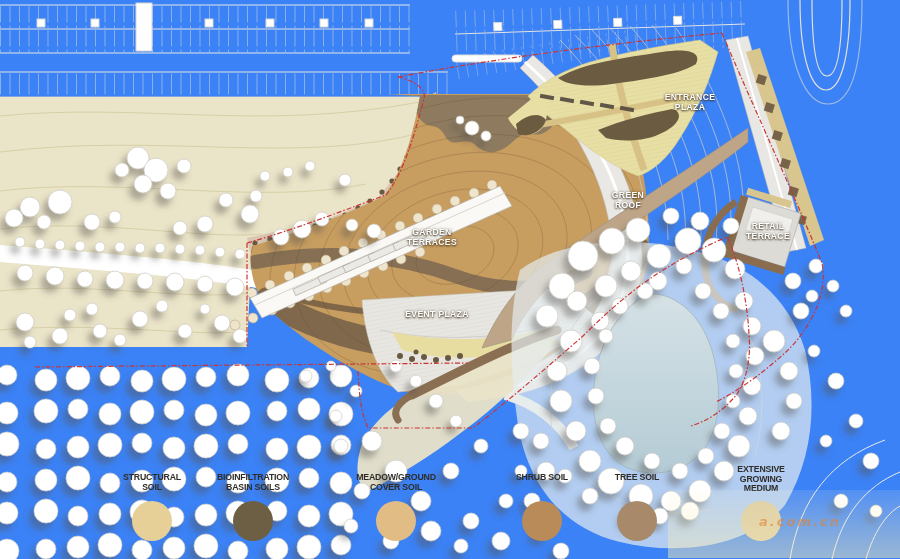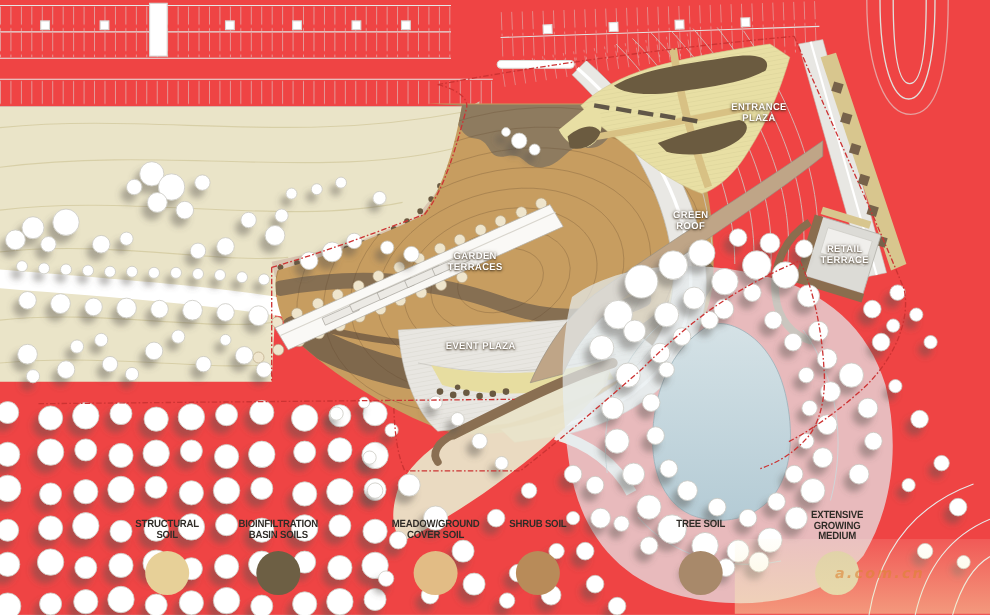--- a/index.html
+++ b/index.html
@@ -1,16 +1,16 @@
 <!DOCTYPE html>
 <html><head>
 <meta charset="utf-8">
 <style>
   html,body{margin:0;padding:0;background:#fff;}
-  #stage{position:relative;width:900px;height:559px;overflow:hidden;background:#ef4444;
+  #stage{position:relative;width:900px;height:559px;overflow:hidden;background:#3b82f6;
          font-family:"Liberation Sans",sans-serif;}
   svg{position:absolute;left:0;top:0;}
   .plabel{position:absolute;transform:translate(-50%,-50%) scaleX(.95);color:#fff;
           font:bold 9px/10px "Liberation Sans",sans-serif;letter-spacing:.4px;text-align:center;
           text-shadow:0 1px 2px rgba(60,45,25,.95),0 0 3px rgba(60,45,25,.55);white-space:nowrap;}
   .plabel span{display:block;}
   .lg-item{position:absolute;top:472px;width:130px;text-align:center;color:#2f2c27;}
   .lg-label{font:bold 9.5px/9.5px "Liberation Sans",sans-serif;letter-spacing:-.2px;transform:scaleX(.92);}
   .lg-label span{display:block;}
   .lg-circle{position:absolute;top:29px;left:45px;width:40px;height:40px;border-radius:50%;}
@@ -573,21 +573,21 @@
     </div>
     <div class="lg-circle" style="background: rgb(109, 95, 68);"></div>
   </div>
   <div class="lg-item" style="left:331px">
     <div class="lg-label">
       <span>MEADOW/GROUND</span>
           <span>COVER SOIL</span>
     </div>
     <div class="lg-circle" style="background: rgb(226, 188, 133);"></div>
   </div>
-  <div class="lg-item" style="left:424px">
+  <div class="lg-item" style="left:477px">
     <div class="lg-label">
       <span>SHRUB SOIL</span>
     </div>
     <div class="lg-circle" style="background: rgb(184, 139, 89);"></div>
   </div>
   <div class="lg-item" style="left:572px">
     <div class="lg-label">
       <span>TREE SOIL</span>
     </div>
     <div class="lg-circle" style="background: rgb(168, 137, 106);"></div>

